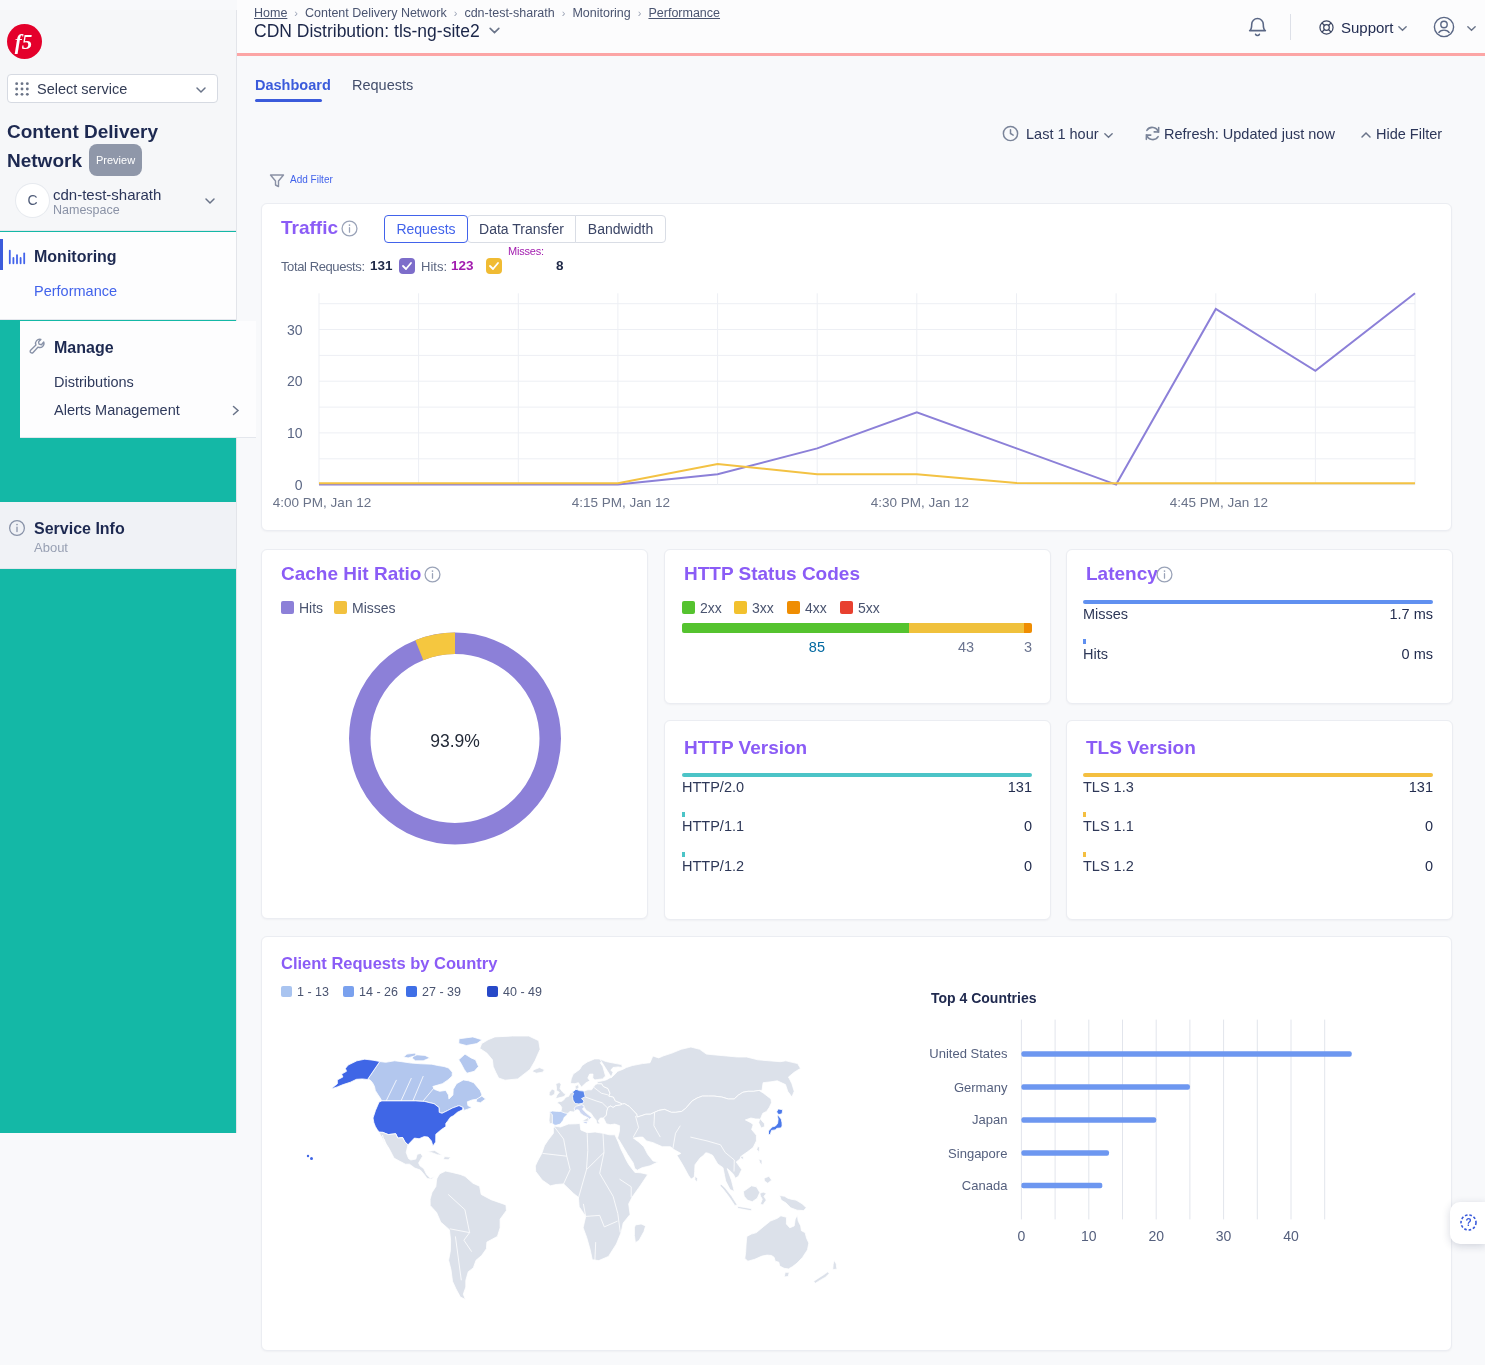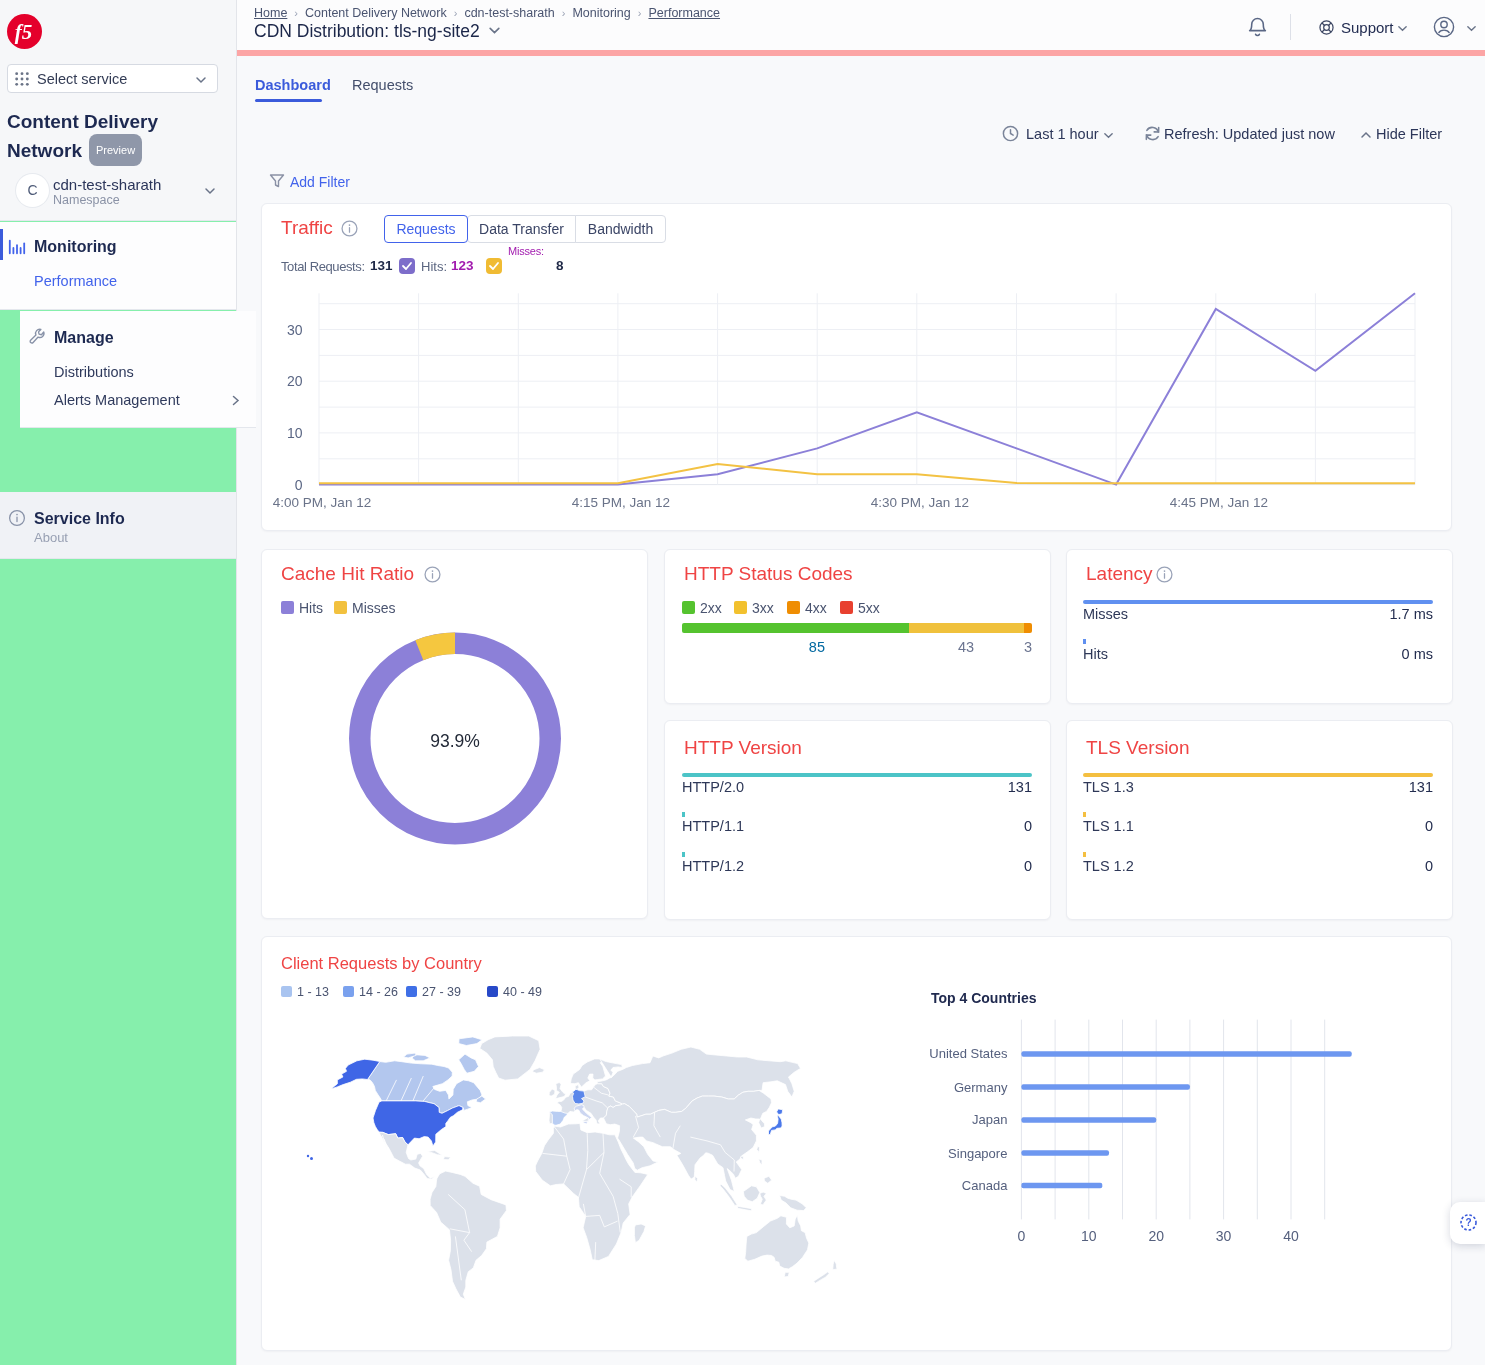--- a/index.html
+++ b/index.html
@@ -1,51 +1,51 @@
 <!DOCTYPE html>
 <html><head>
 <meta charset="utf-8">
 <style>
 * { margin:0; padding:0; box-sizing:border-box; }
 html,body { width:1485px; height:1365px; font-family:"Liberation Sans", sans-serif; background:#f8f9fb; overflow:hidden; position:relative; }
 .abs { position:absolute; }
 
-#sidebar { position:absolute; left:0; top:0; width:237px; height:1365px; background:#86efac; border-right:1px solid #e3e5ea; }
+#sidebar { position:absolute; left:0; top:10px; width:237px; height:1123px; background:#14b8a6; border-right:1px solid #e3e5ea; }
 .side-top { position:absolute; left:0; top:0; width:236px; height:221px; background:#f6f7f9; border-bottom:1px solid #e4e7ed; }
 .sec-mon { position:absolute; left:0; top:222px; width:236px; height:88px; background:#fdfdfe; border-bottom:1px solid #e4e7ed; }
 .sec-man { position:absolute; left:0; top:311px; width:236px; height:117px; background:#fdfdfe; border-bottom:1px solid #e4e7ed;margin-left:20px; }
 .sec-not { position:absolute; left:0; top:428px; width:236px; height:64px; background:#f0f2f6; border-bottom:1px solid #e4e7ed; }
 .sec-svc { position:absolute; left:0; top:492px; width:236px; height:67px; background:#f0f2f6; border-bottom:1px solid #e4e7ed; }
 .selbox { position:absolute; left:7px; top:64px; width:211px; height:29px; background:#fff; border:1px solid #d6dae2; border-radius:4px; }
 .selbox span { position:absolute; left:29px; top:6px; font-size:14.5px; color:#333c55; }
 .cdn-title { position:absolute; left:7px; top:107px; width:225px; font-size:19px; line-height:29px; font-weight:bold; color:#1d2951; }
 .pill { display:inline-block; background:#8f97a9; color:#fff; font-size:11px; font-weight:normal; line-height:16px; padding:8px 7px; border-radius:8px; position:relative; top:-3px; margin-left:7px;}
 .avatar { position:absolute; left:16px; top:174px; width:33px; height:33px; border-radius:50%; background:#fff; box-shadow:0 0 0 1px #e7eaef; text-align:center; line-height:33px; font-size:14px; color:#4d5a77; }
 .ns-name { position:absolute; left:53px; top:176px; font-size:15px; color:#2b355a; }
 .ns-sub  { position:absolute; left:53px; top:193px; font-size:12.5px; color:#8a92a6; }
 .mon-bar { position:absolute; left:0; top:7px; width:3px; height:31px; background:#3b5bdb; }
 .side-h { font-size:16px; font-weight:bold; color:#1d2951; position:absolute; left:34px; }
 .side-link { font-size:14.5px; position:absolute; left:34px; color:#2f3a5c; }
 .side-sub { font-size:13px; color:#98a0b3; position:absolute; left:34px; }
 .sicon { position:absolute; left:8px; width:18px; height:18px; }
 
-#header { position:absolute; left:237px; top:0; width:1248px; height:56px; background:#fcfcfd; border-bottom:6px solid #fca5a5; }
+#header { position:absolute; left:237px; top:0; width:1248px; height:56px; background:#fcfcfd; border-bottom:3px solid #fca5a5; }
 .crumbs { position:absolute; left:17px; top:6px; font-size:12.5px; color:#4a5470; }
 .crumbs .sep { color:#9aa2b5; padding:0 7px; font-size:11px; }
 .crumbs .u { text-decoration:underline; }
 .page-title { position:absolute; left:17px; top:21px; font-size:17.5px; color:#1b2649; font-weight:500; }
 
 .tab-active { position:absolute; left:255px; top:77px; font-size:14.5px; font-weight:bold; color:#3b5bdb; }
 .tab-underline { position:absolute; left:255px; top:99px; width:67px; height:3px; background:#3b5bdb; border-radius:2px; }
 .tab2 { position:absolute; left:352px; top:77px; font-size:14.5px; color:#434e6b; }
 .fil { position:absolute; top:126px; font-size:14.5px; color:#2c3659; }
-.addf { position:absolute; left:290px; top:174px; font-size:14px; color:#4263eb; }
+.addf { position:absolute; left:290px; top:174px; font-size:10px; color:#4263eb; }
 
 .card { position:absolute; background:#fff; border:1px solid #ebedf2; border-radius:6px; box-shadow:0 1px 2px rgba(20,30,60,0.04); }
-.ctitle { position:absolute; font-size:19px; font-weight:400; color:#ef4444; }
+.ctitle { position:absolute; font-size:19px; font-weight:700; color:#8b5cf6; }
 .legend-sq { position:absolute; width:12.5px; height:12.5px; border-radius:2px; }
 .legend-tx { position:absolute; font-size:14px; color:#4a5470; }
 .rowlab { position:absolute; font-size:14.5px; color:#2e3858; }
 .rowval { position:absolute; font-size:14.5px; color:#232d4f; text-align:right; width:60px; }
 .hbar { position:absolute; height:3.5px; border-radius:2px; }
 .seg { position:absolute; top:215px; height:28px; background:#fff; border:1px solid #d9dde5; font-size:14px; color:#3a4465; text-align:center; }
 .seg span { display:inline-block; margin-top:5px; }
 </style>
 </head>
 <body>

